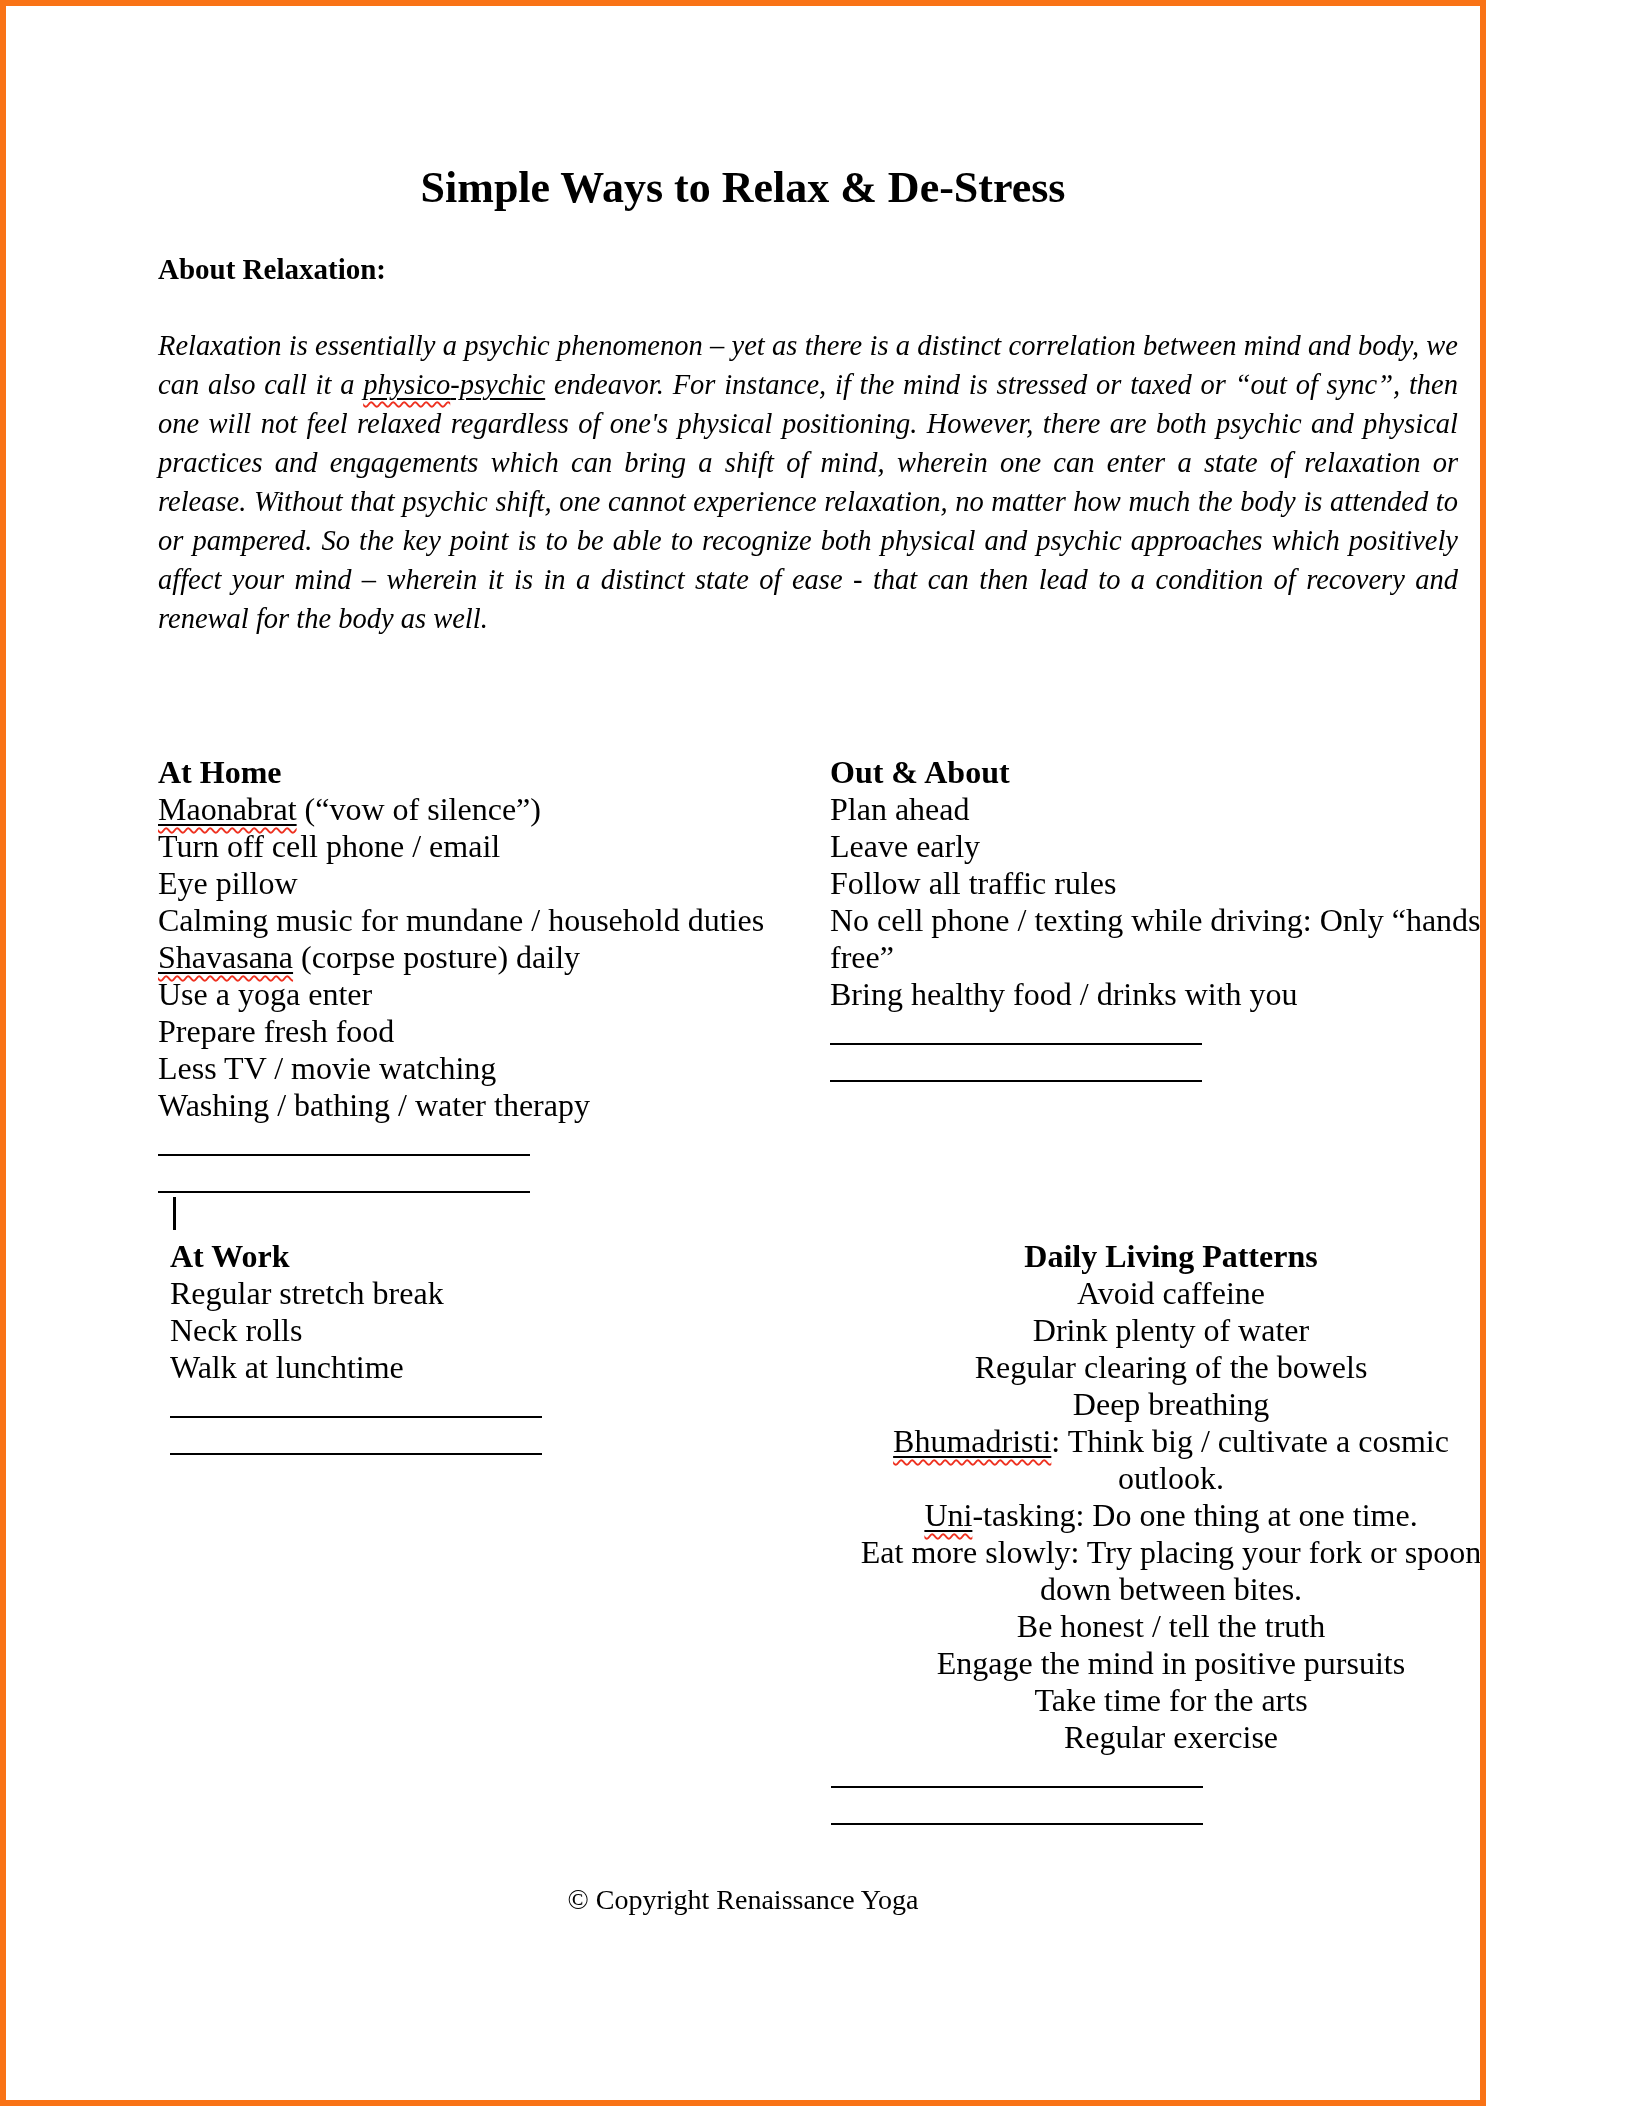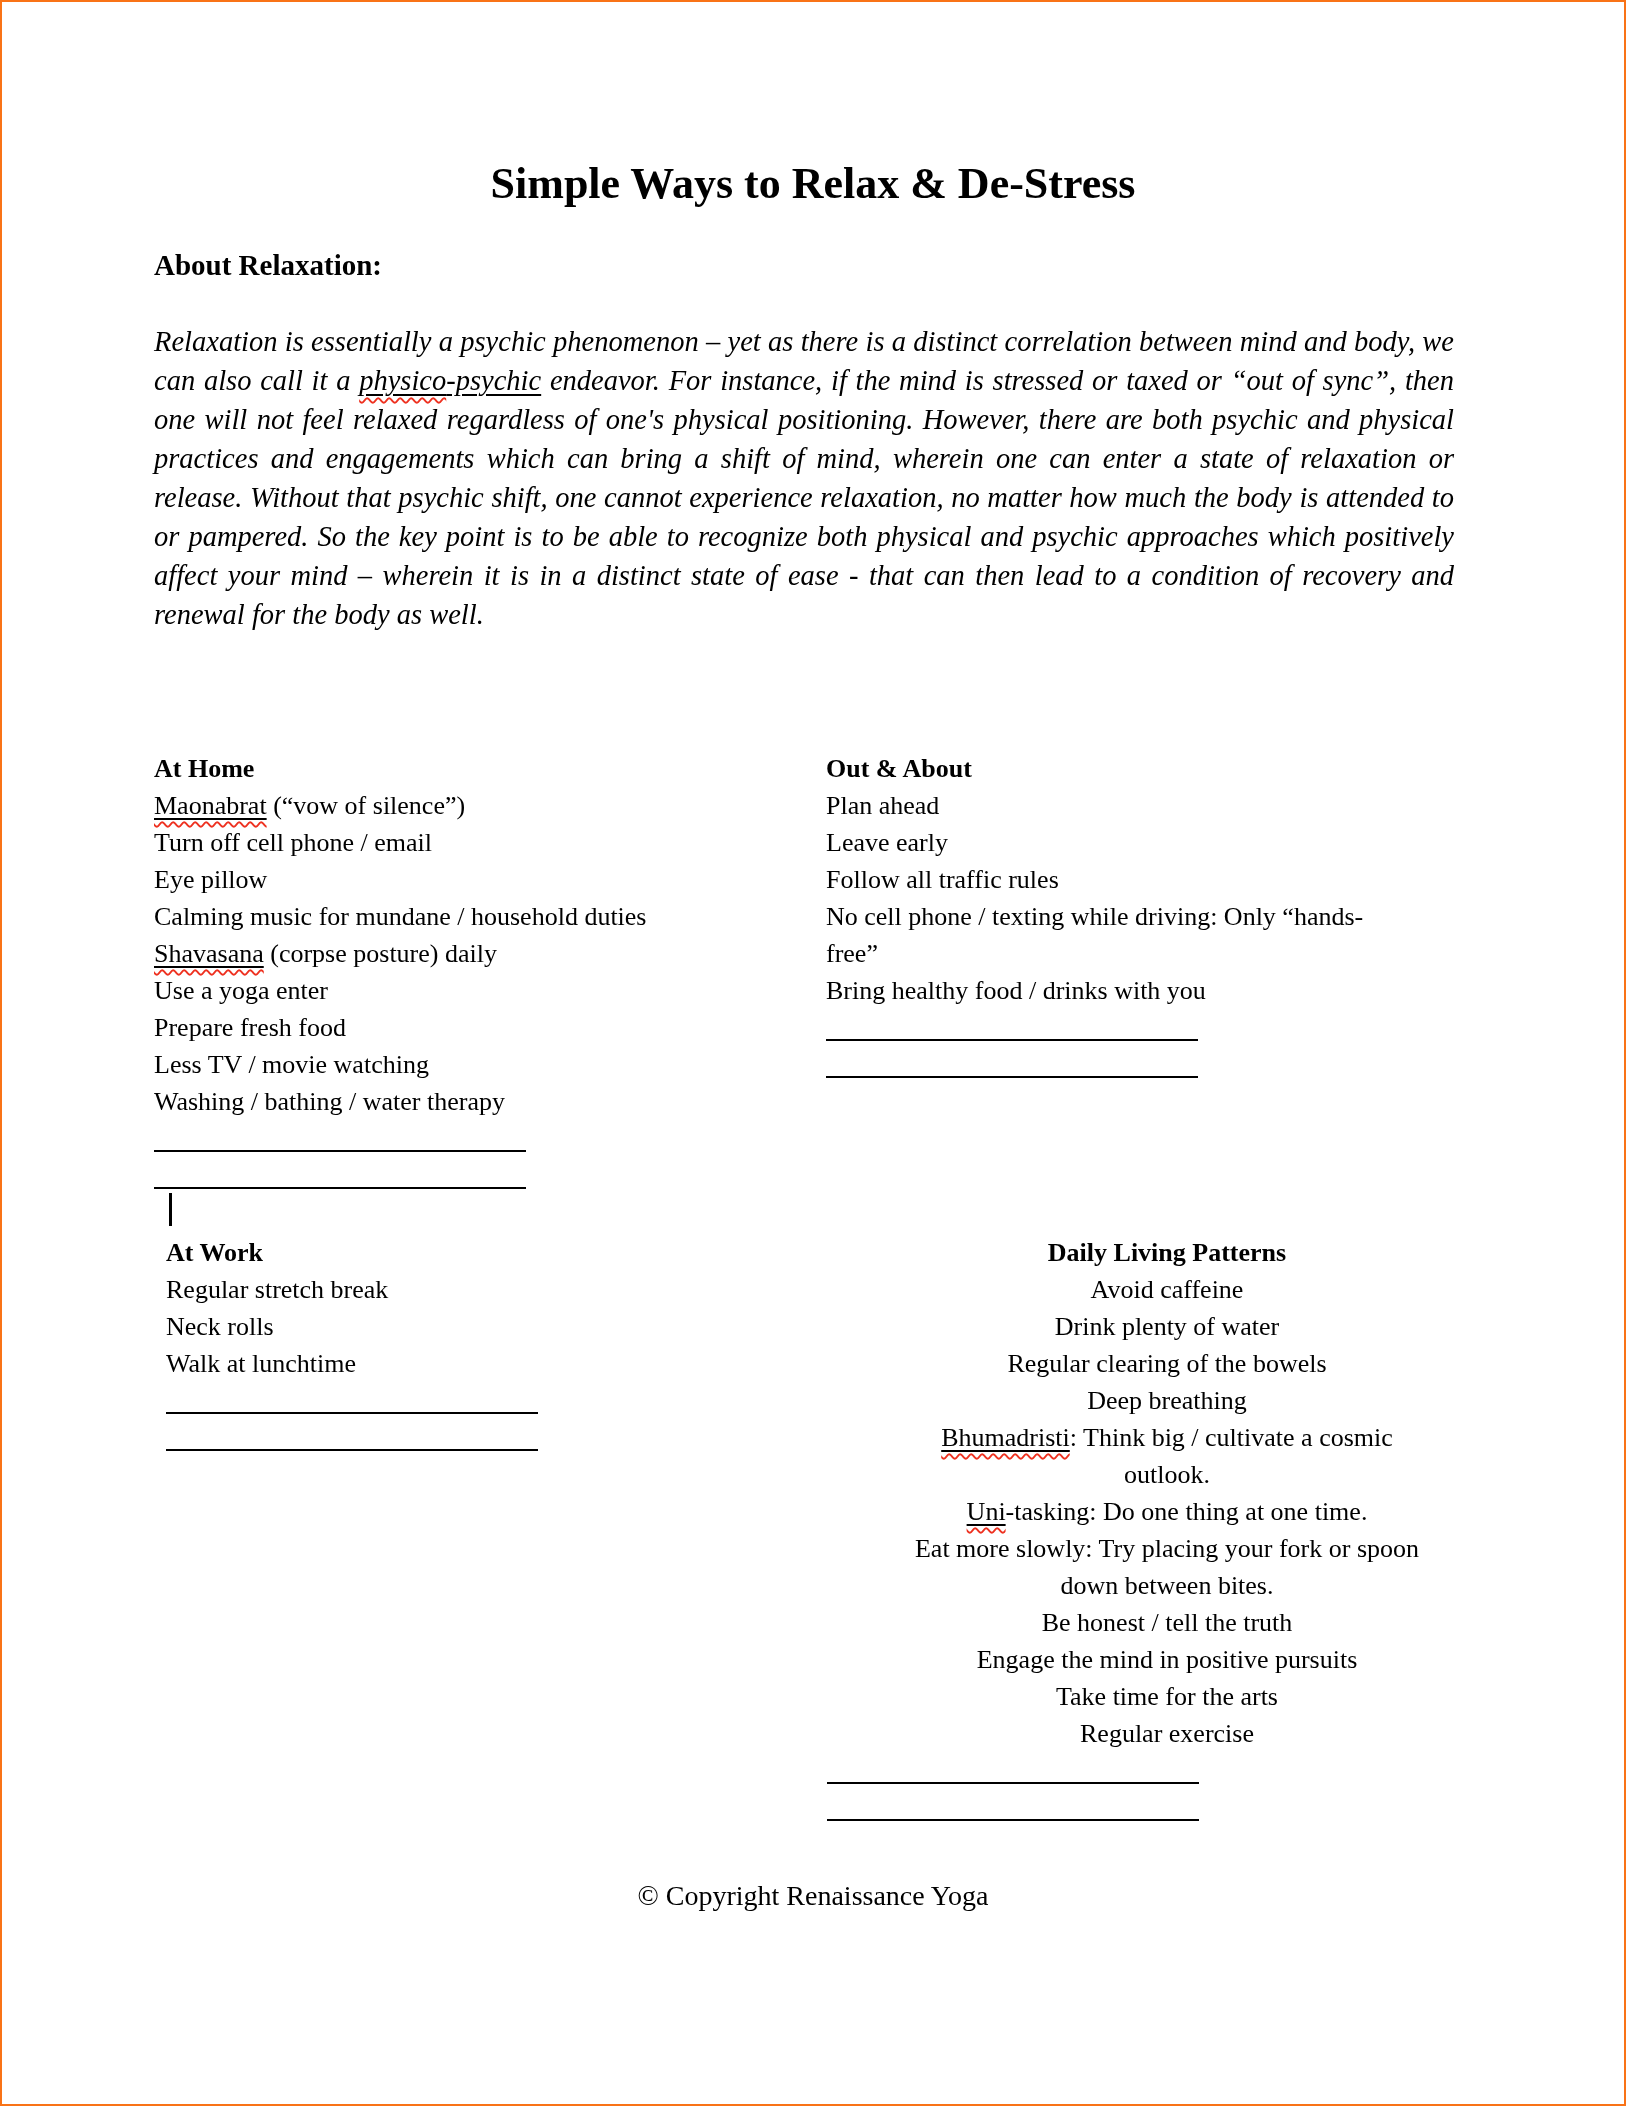--- a/index.html
+++ b/index.html
@@ -1,21 +1,21 @@
 <!DOCTYPE html>
 <html><head>
 <meta charset="utf-8">
 <style>
   html,body{margin:0;padding:0;background:#ffffff;}
   .page{
     position:relative;
-    width:1626px;height:2106px;
+    width:1486px;height:2106px;
     box-sizing:border-box;
     background:#ffffff;
-    border:2px solid #f97316;
+    border:6px solid #f97316;
     font-family:"Liberation Serif", serif;
     color:#000000;
     overflow:hidden;
   }
   .title{
     position:absolute;top:156px;left:0;right:0;
     text-align:center;
     font-size:44px;font-weight:bold;
     letter-spacing:0px;
   }
@@ -24,21 +24,21 @@
     font-size:29px;font-weight:bold;
   }
   .paragraph{
     position:absolute;left:152px;top:320px;width:1300px;
     font-style:italic;
     font-size:28.5px;line-height:39px;
     text-align:justify;
   }
   .section{
     position:absolute;
-    font-size:26px;line-height:37px;
+    font-size:32px;line-height:37px;
   }
   .sec-at-home{left:152px;top:748px;width:660px;}
   .sec-out-about{left:824px;top:748px;width:700px;}
   .sec-at-work{left:164px;top:1232px;width:660px;}
   .sec-daily{left:815px;top:1232px;width:700px;text-align:center;}
   .sec-heading{font-weight:bold;}
   .item{white-space:normal;}
   .writein-lines{display:block;}
   .blank-line{
     width:372px;height:0;

